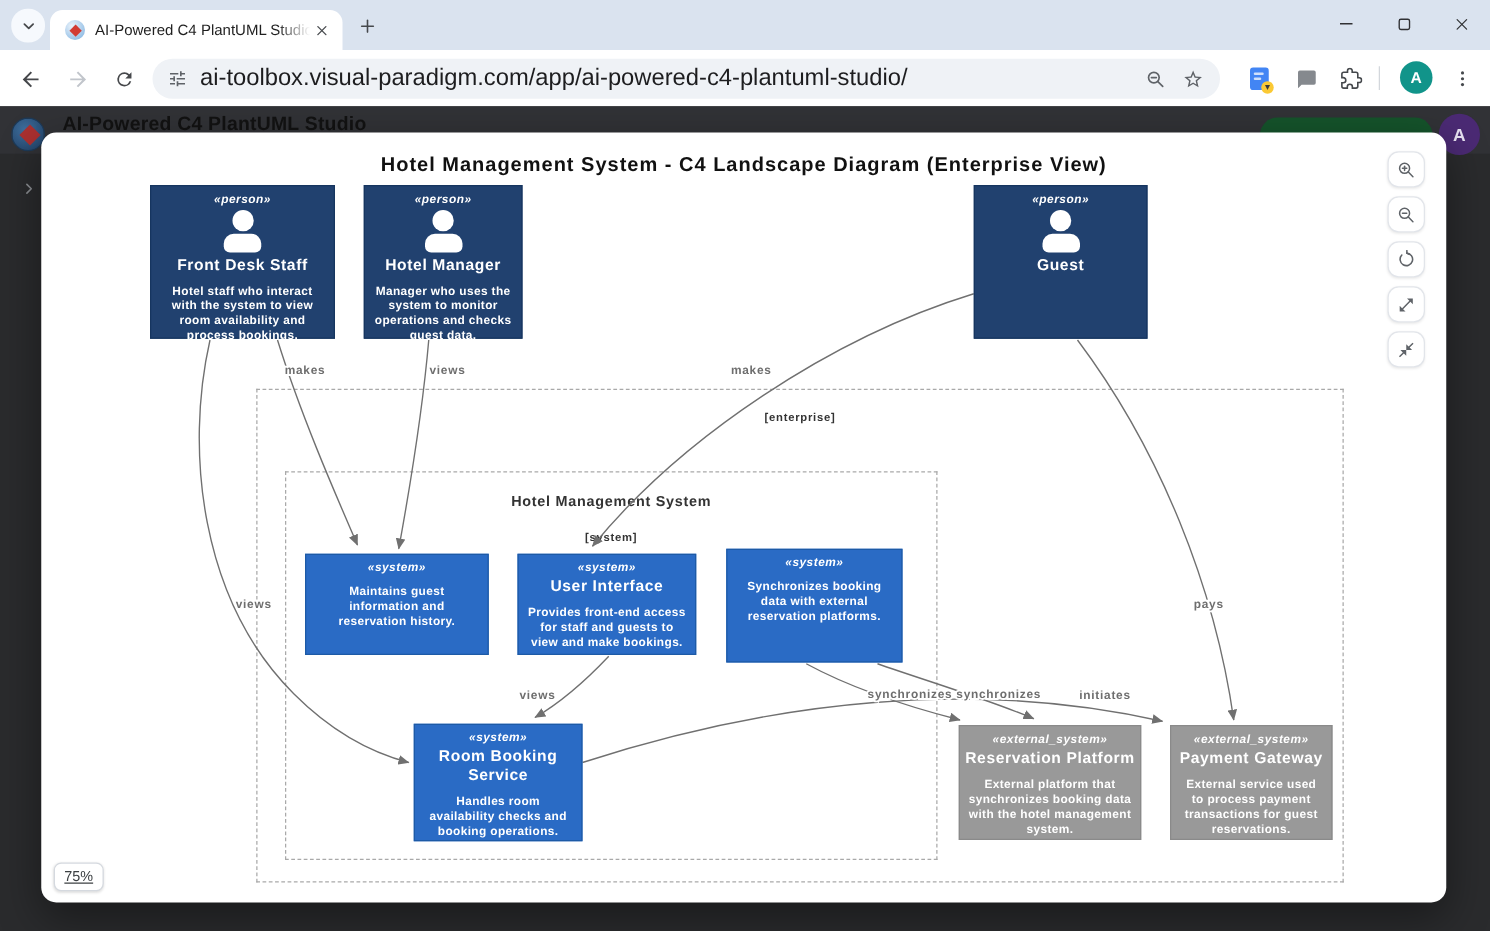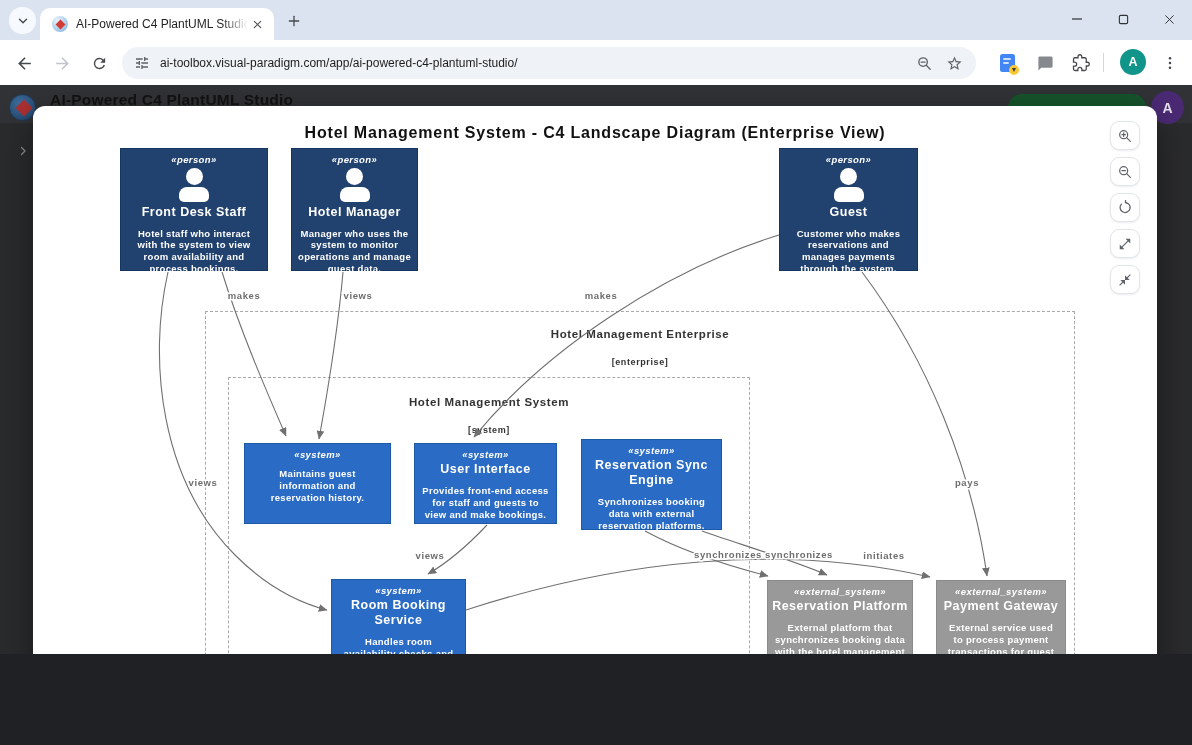--- a/index.html
+++ b/index.html
@@ -1,34 +1,34 @@
 <!DOCTYPE html>
 <html style="--person-fill: #21416f; --system-fill: #2a6bc5; --external-fill: #999999; --connector: #707070; --toolbar-avatar: #11948a; --header-avatar: #4b2a74; --header-button: #15532b;"><head>
 <meta charset="utf-8">
 <style>
   * { margin:0; padding:0; box-sizing:border-box; }
   html,body { width:1192px; height:745px; font-family:"Liberation Sans", sans-serif; background:#202124; }
-  .screen { position:relative; width:1192px; height:654px; overflow:hidden; background:#fff; }
+  .screen { position:relative; width:1192px; height:745px; overflow:hidden; background:#fff; }
 
   
   .tabstrip { position:absolute; left:0; top:0; width:1192px; height:40px; background:#dae3ef; }
   .tab-search { position:absolute; left:9px; top:7px; width:27px; height:27px; border-radius:13px; background:#f6f9fd; display:flex; align-items:center; justify-content:center; cursor:pointer; }
   .tab { position:absolute; left:40px; top:8px; width:234px; height:32px; background:#fff; border-radius:10px 10px 0 0; display:flex; align-items:center; padding:0 8px 0 12px; }
   .tab-title { flex:1; font-size:12px; color:#1f1f1f; white-space:nowrap; overflow:hidden; margin-left:8px; -webkit-mask-image:linear-gradient(90deg,#000 85%,transparent); mask-image:linear-gradient(90deg,#000 85%,transparent); }
   .tab-close { width:18px; height:18px; border-radius:9px; display:flex; align-items:center; justify-content:center; }
   .newtab { position:absolute; left:282px; top:9px; width:24px; height:24px; display:flex; align-items:center; justify-content:center; }
   .wincontrols { position:absolute; right:0; top:0; height:40px; display:flex; }
   .winbtn { width:46px; height:38px; display:flex; align-items:center; justify-content:center; }
   .favicon { width:16px; height:16px; border-radius:50%; background:radial-gradient(circle at 35% 30%, #eaf3fb, #9cc4e8 70%, #6fa3d4); position:relative; flex:0 0 auto; }
   .favicon::after { content:""; position:absolute; left:4.5px; top:4.5px; width:7px; height:7px; background:#d23b33; transform:rotate(45deg); }
 
   .toolbar { position:absolute; left:0; top:40px; width:1192px; height:45px; background:#fff; }
   .navbtn { position:absolute; top:10px; width:26px; height:26px; display:flex; align-items:center; justify-content:center; border-radius:13px; }
   .omnibox { position:absolute; left:122px; top:7px; width:854px; height:32px; border-radius:16px; background:#eff2f6; display:flex; align-items:center; padding:0 10px 0 12px; }
-  .url-text { font-size:12px; color:#1d1d1f; flex:1; margin-left:10px; white-space:nowrap; overflow:hidden; }
+  .url-text { font-size:19px; color:#1d1d1f; flex:1; margin-left:10px; white-space:nowrap; overflow:hidden; }
   .omni-ic { width:24px; height:24px; display:flex; align-items:center; justify-content:center; margin-left:6px; }
   .ext-ic { position:absolute; top:10px; width:26px; height:26px; display:flex; align-items:center; justify-content:center; }
   .tb-divider { position:absolute; left:1103px; top:13px; width:1px; height:19px; background:#d3d7dc; }
   .tb-avatar { position:absolute; left:1120px; top:9px; width:26px; height:26px; border-radius:50%; background:#11948a; color:#fff; font-size:12.5px; font-weight:700; display:flex; align-items:center; justify-content:center; }
   .doc-icon { position:relative; width:15px; height:18px; background:#4285f4; border-radius:2.5px; }
   .doc-icon i { position:absolute; left:3px; height:1.8px; background:#cfe0fb; border-radius:1px; }
   .doc-badge { position:absolute; right:-4px; bottom:-3px; width:10px; height:10px; border-radius:50%; background:#fbc934; display:flex; align-items:center; justify-content:center; font-size:7px; color:#333; font-weight:700; }
   .doc-badge::after{ content:""; width:0; height:0; border-left:2.5px solid transparent; border-right:2.5px solid transparent; border-top:4px solid #3a3a3a; }
 
   
@@ -194,21 +194,20 @@
         </svg>
     </div>
 
     <div class="modal"></div>
 
     <div class="diagram">
       <div class="dg-title">Hotel Management System - C4 Landscape Diagram (Enterprise View)</div>
 
       <div class="boundary" style="left:205px;top:226px;width:870px;height:395px">
         <div class="b-label" style="margin-top:16px">
-          <div class="b-name">Hotel Management Enterprise</div>
           <div class="b-type">[enterprise]</div>
         </div>
       </div>
       <div class="boundary" style="left:228px;top:292px;width:522px;height:311px">
         <div class="b-label" style="margin-top:18px">
           <div class="b-name">Hotel Management System</div>
           <div class="b-type">[system]</div>
         </div>
       </div>
 
@@ -251,44 +250,42 @@
         <div class="cname">Front Desk Staff</div>
         <div class="cdesc">Hotel staff who interact with the system to view room availability and process bookings.</div>
       </div>
       <div class="cbox person" style="left:291px;top:63px;width:127px;height:123px">
         <div class="stereo">«person»</div>
         <div class="picon">
             <i class="ph"></i>
             <i class="pb"></i>
           </div>
         <div class="cname">Hotel Manager</div>
-        <div class="cdesc">Manager who uses the system to monitor operations and manage guest data.</div>
+        <div class="cdesc">Manager who uses the system to monitor operations and checks guest data.</div>
       </div>
       <div class="cbox person" style="left:779px;top:63px;width:139px;height:123px">
         <div class="stereo">«person»</div>
         <div class="picon">
             <i class="ph"></i>
             <i class="pb"></i>
           </div>
         <div class="cname">Guest</div>
-        <div class="cdesc">Customer who makes reservations and manages payments through the system.</div>
       </div>
 
       <div class="cbox sys" style="left:244px;top:358px;width:147px;height:81px">
         <div class="stereo">«system»</div>
         <div class="cdesc">Maintains guest information and reservation history.</div>
       </div>
       <div class="cbox sys" style="left:414px;top:358px;width:143px;height:81px">
         <div class="stereo">«system»</div>
         <div class="cname">User Interface</div>
         <div class="cdesc">Provides front-end access for staff and guests to view and make bookings.</div>
       </div>
       <div class="cbox sys" style="left:581px;top:354px;width:141px;height:91px">
         <div class="stereo">«system»</div>
-        <div class="cname">Reservation Sync Engine</div>
         <div class="cdesc">Synchronizes booking data with external reservation platforms.</div>
       </div>
       <div class="cbox sys" style="left:331px;top:494px;width:135px;height:94px">
         <div class="stereo">«system»</div>
         <div class="cname">Room Booking Service</div>
         <div class="cdesc">Handles room availability checks and booking operations.</div>
       </div>
 
       <div class="cbox ext" style="left:767px;top:495px;width:146px;height:92px">
         <div class="stereo">«external_system»</div>

